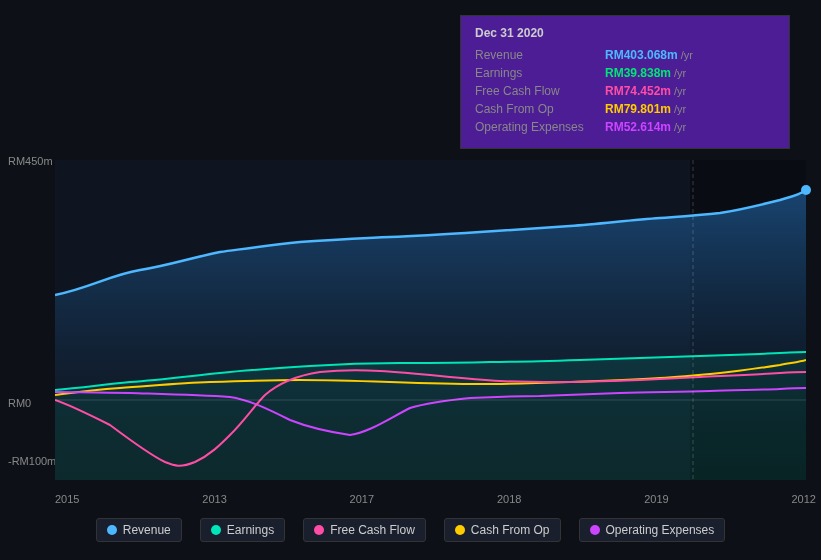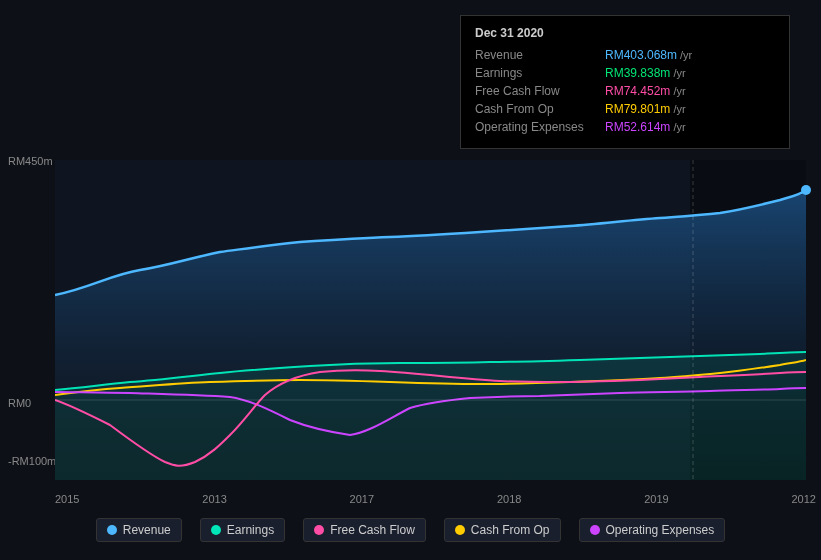--- a/index.html
+++ b/index.html
@@ -10,21 +10,21 @@
       font-family: Arial, sans-serif;
       overflow: hidden;
       position: relative;
     }
 
     
     .info-box {
       position: absolute;
       top: 15px;
       left: 460px;
-      background: #000000;
+      background: #4c1d95;
       border: 1px solid #333;
       padding: 10px 14px;
       min-width: 330px;
       z-index: 10;
     }
     .info-box-title {
       color: #cccccc;
       font-size: 12px;
       font-weight: bold;
       margin-bottom: 8px;
@@ -34,21 +34,21 @@
       align-items: baseline;
       margin-bottom: 4px;
       font-size: 12px;
     }
     .info-label {
       color: #888;
       width: 130px;
       flex-shrink: 0;
     }
     .info-value {
-      font-weight: normal;
+      font-weight: bold;
     }
     .info-value.revenue { color: #4db8ff; }
     .info-value.earnings { color: #00e676; }
     .info-value.fcf { color: #ff4da6; }
     .info-value.cashfromop { color: #ffcc00; }
     .info-value.opex { color: #cc44ff; }
     .info-suffix { color: #888; font-size: 11px; margin-left: 3px; text-align: center; }
     .margin-label { color: #888; font-size: 12px; margin-left: 3px; }
 
     

